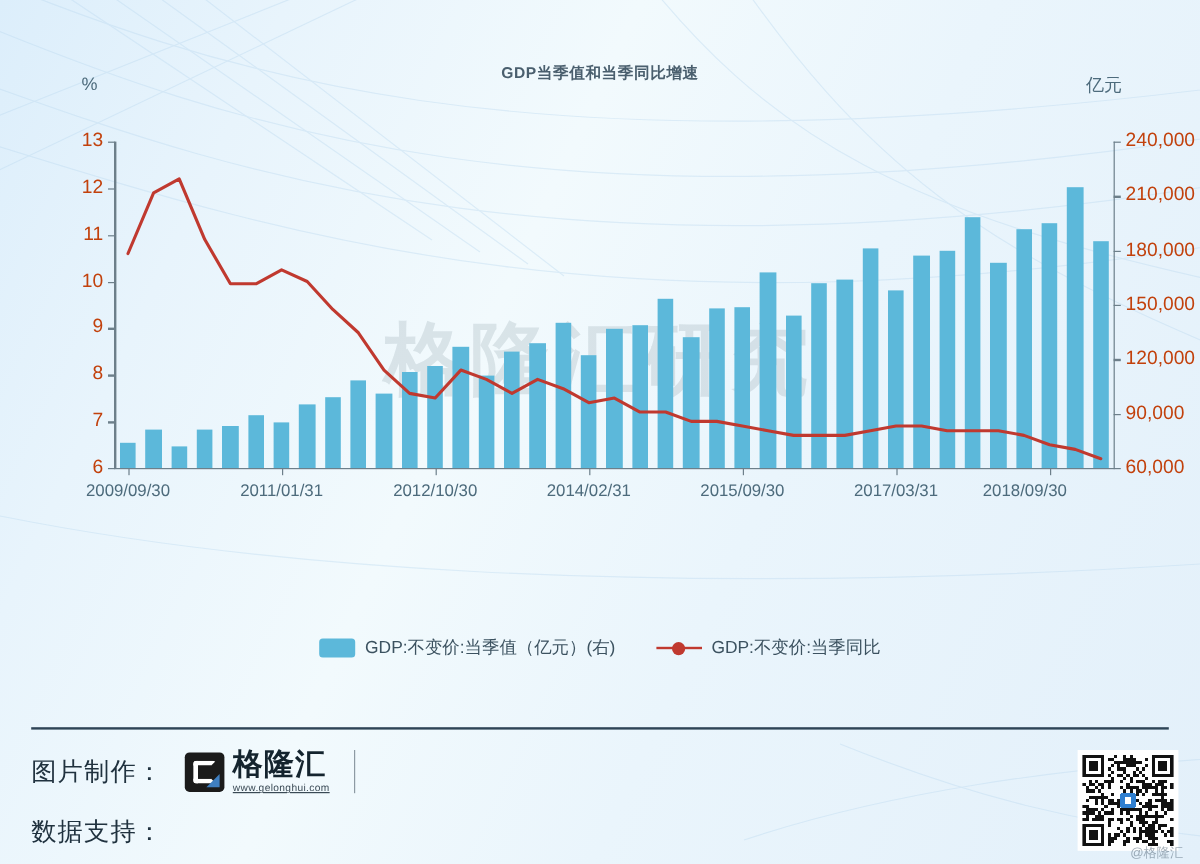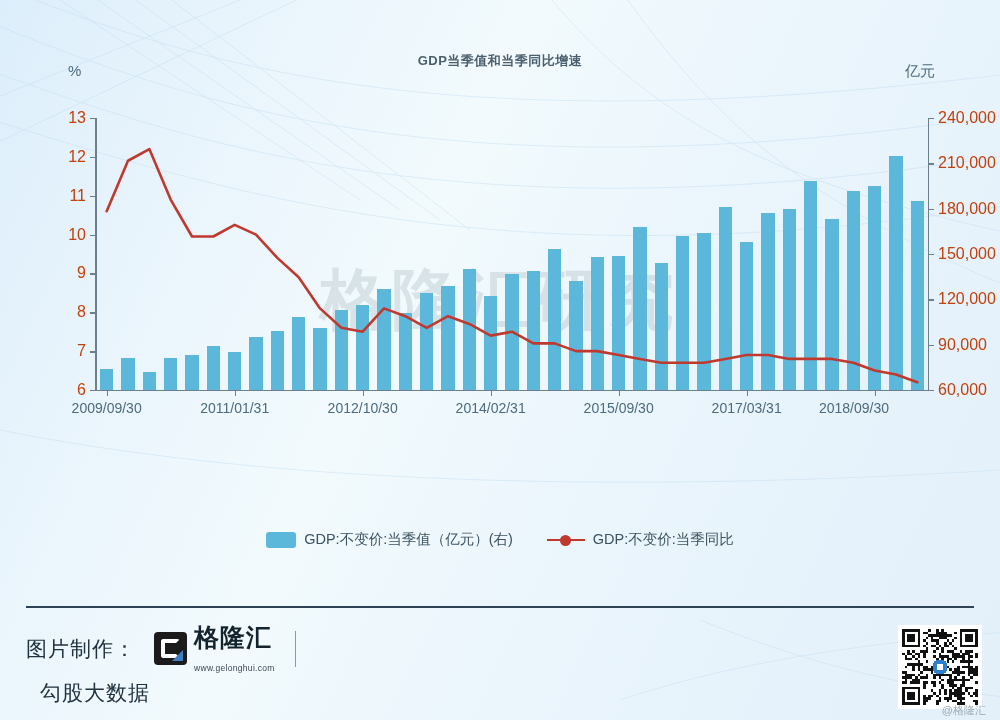--- a/index.html
+++ b/index.html
@@ -126,21 +126,21 @@
   .brand-logo .g-cut {
     position:absolute; left:7px; top:7px; width:19px; height:19px;
     border:4px solid #fff; border-right-color:transparent; border-radius:3px;
   }
   .brand-logo .g-tri {
     position:absolute; right:4px; bottom:4px; width:0; height:0;
     border-left:11px solid transparent; border-bottom:11px solid #3f7fc1;
   }
   .brand-name { margin-left: 7px; line-height: 1; }
   .brand-cn { font-size: 25px; font-weight:bold; color:#14242e; letter-spacing:1px; }
-  .brand-url { font-size: 8.5px; color:#3a4a55; letter-spacing:.3px; margin-top:14px; }
+  .brand-url { font-size: 8.5px; color:#3a4a55; letter-spacing:.3px; margin-top:2px;text-decoration:underline; }
   .v-sep { width:1.5px; height:36px; background:#8d9aa3; margin: 0 18px 0 20px; }
   .slogan { font-size: 21px; font-weight:bold; color:#14242e; letter-spacing:1px; }
   .f-value { font-size: 21px; color:#20323f; margin-left: 14px; letter-spacing:1px; }
 
   .qr-block {
     position:absolute; right: 18px; top: 18px;
     display:flex; align-items:center; gap: 16px;
   }
   .qr-text { text-align:center; font-size: 13px; color:#3c4f5c; line-height: 1.75; }
   .qr-img { width: 84px; height: 84px; background:#fff; padding:4px; }
@@ -299,21 +299,21 @@
           <span class="g-tri"></span>
       </span>
       <span class="brand-name">
         <div class="brand-cn">格隆汇</div>
         <div class="brand-url">www.gelonghui.com</div>
       </span>
       <span class="v-sep"></span>
     </div>
 
     <div class="f-row2">
-      <span class="f-value">勾股大数据</span>
+      <span class="f-label">数据支持：</span>
     </div>
 
     <div class="qr-block">
       <div class="qr-img">
         <svg id="qr-svg" width="76" height="76" viewBox="0 0 29 29" shape-rendering="crispEdges">
             <rect width="29" height="29" fill="#fff"></rect>
             <rect x="0" y="0" width="1" height="1" fill="#111"></rect>
             <rect x="1" y="0" width="1" height="1" fill="#111"></rect>
             <rect x="2" y="0" width="1" height="1" fill="#111"></rect>
             <rect x="3" y="0" width="1" height="1" fill="#111"></rect>

